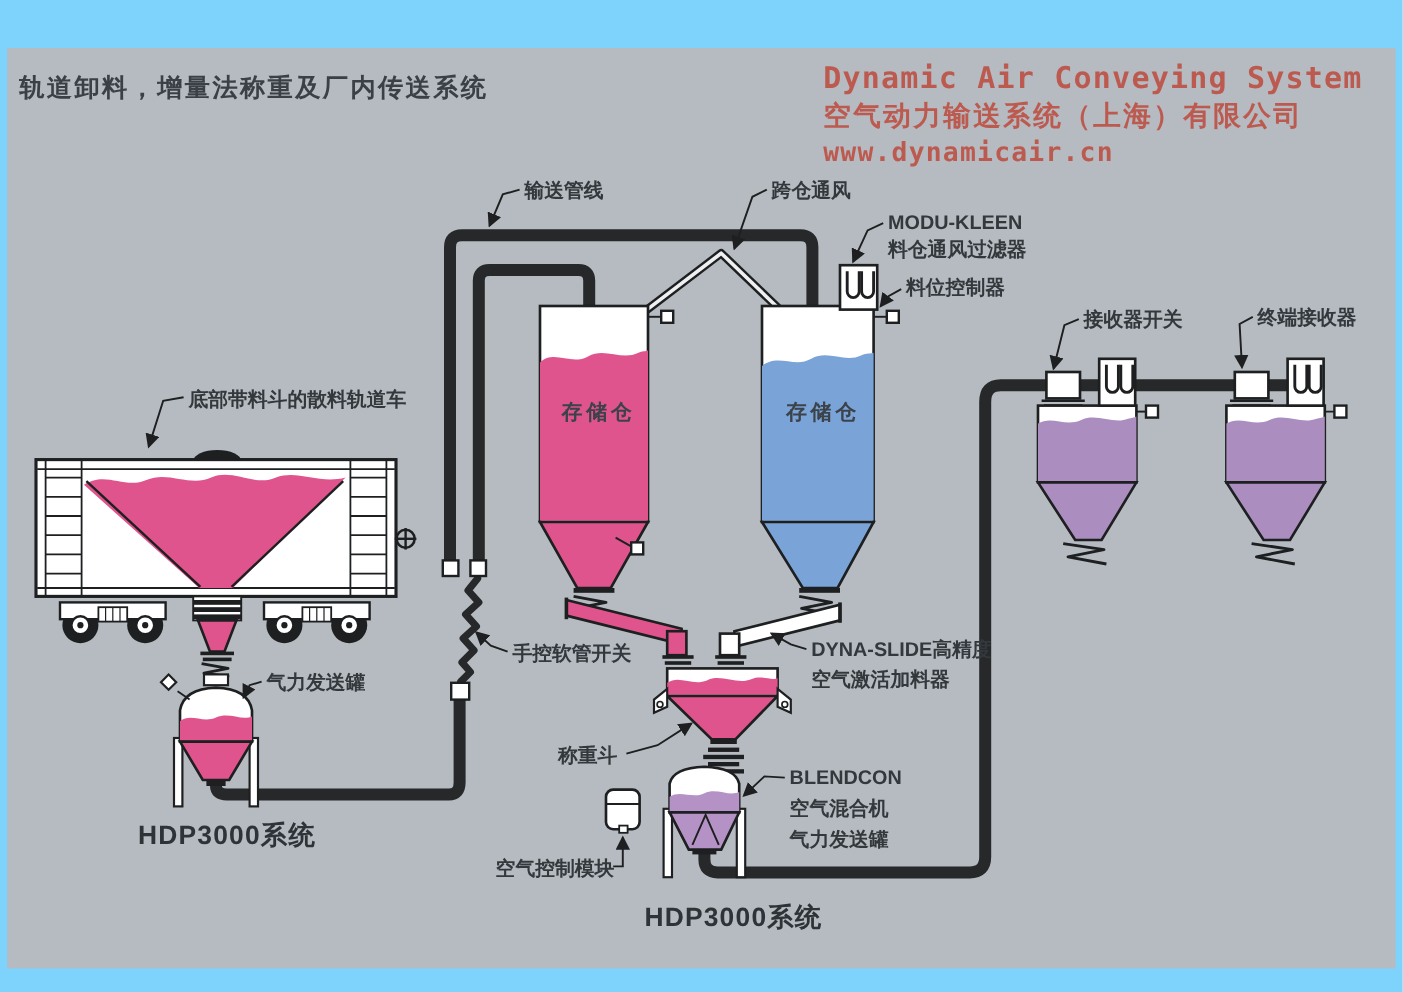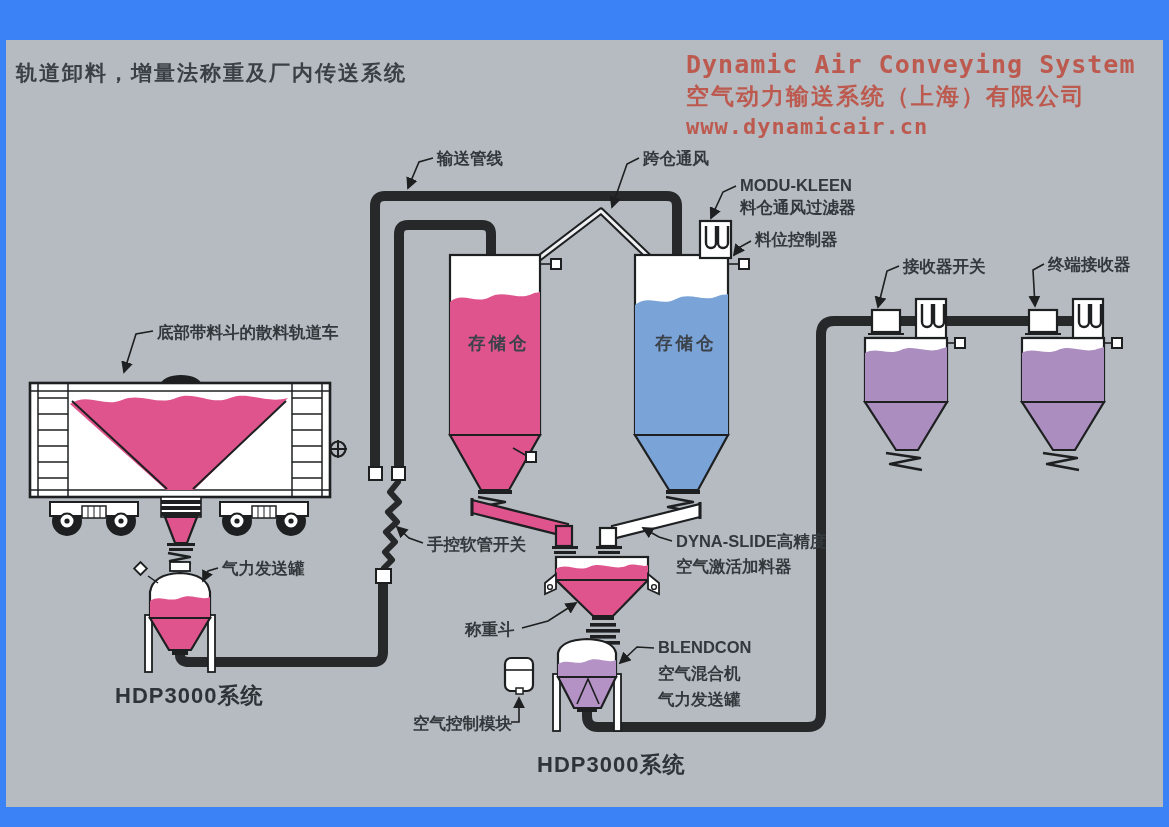--- a/index.html
+++ b/index.html
@@ -1,16 +1,16 @@
 <!DOCTYPE html>
 <html><head>
 <meta charset="utf-8">
 <style>
   html,body{margin:0;padding:0;background:#ffffff;}
-  .stage{position:relative;width:1169px;height:827px;background:#3b82f6;overflow:hidden;}
+  .stage{position:relative;width:1169px;height:827px;background:#7dd3fc;overflow:hidden;}
   svg text{font-family:"Liberation Sans","DejaVu Sans",sans-serif;}
   .title{font-size:21px;font-weight:700;fill:#3b4046;letter-spacing:2px;}
   .brand1{font-size:25px;font-weight:700;font-family:"DejaVu Sans Mono","Liberation Mono",monospace;letter-spacing:1px;}
   .brand2{font-size:23px;font-weight:700;letter-spacing:2px;}
   .brand3{font-size:22px;font-weight:700;font-family:"DejaVu Sans Mono","Liberation Mono",monospace;letter-spacing:1px;}
   .lbl{font-size:16.5px;font-weight:700;fill:#33383d;}
   .silo-lbl{font-size:17.5px;font-weight:700;fill:#3c424a;letter-spacing:3px;}
   .sys{font-size:22px;font-weight:700;fill:#2e3338;letter-spacing:1px;}
   .ol{fill:#ffffff;stroke:#1d1f20;stroke-width:2.2;}
   .mat{stroke:#1d1f20;stroke-width:2.2;}

